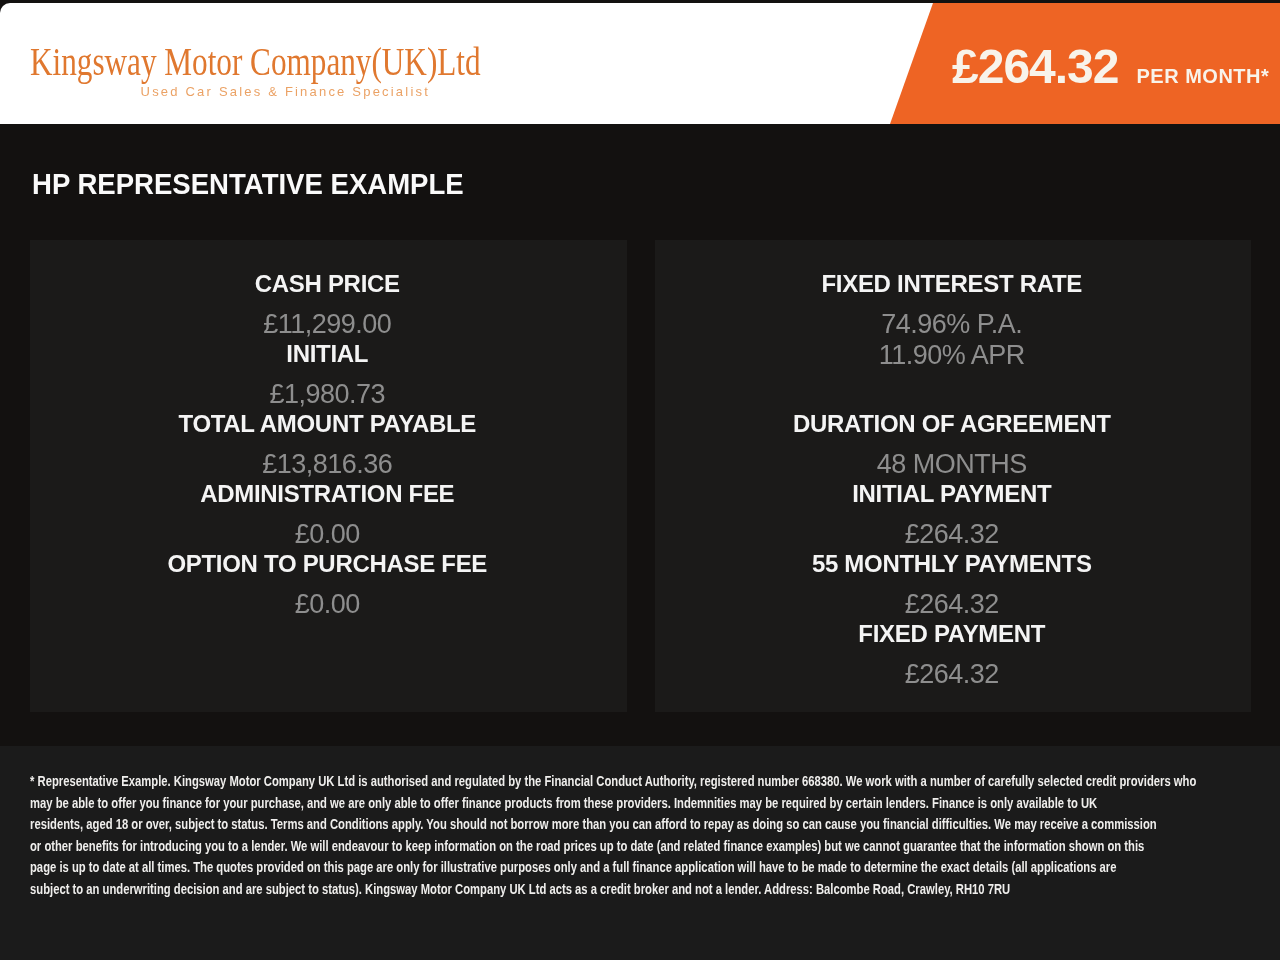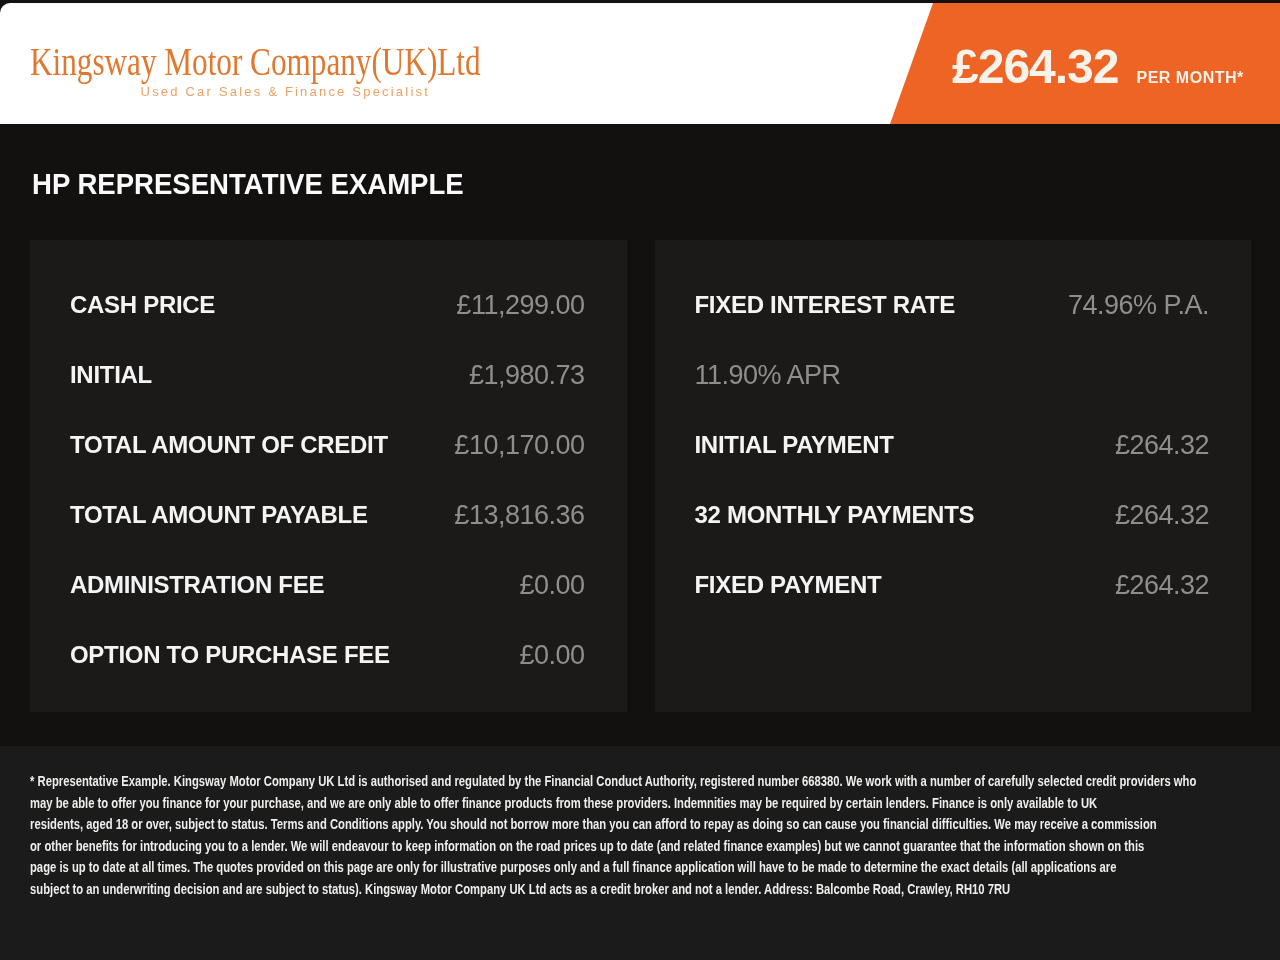--- a/index.html
+++ b/index.html
@@ -60,21 +60,21 @@
   .banner-row { display: flex; align-items: baseline; }
   .banner-amount {
     font-size: 48px;
     font-weight: bold;
     letter-spacing: -1px;
     color: var(--cream, #f8f3ea);
     white-space: nowrap;
   }
   .banner-period {
     margin-left: 18px;
-    font-size: 16px;
+    font-size: 20px;
     font-weight: bold;
     letter-spacing: 0.5px;
     color: var(--cream, #f8f3ea);
     white-space: nowrap;
   }
 
   
   .page-heading {
     position: absolute;
     left: 32px; top: 168px;
@@ -95,20 +95,21 @@
     flex: 1;
     height: 472px;
     background: var(--panel_bg, #1b1a19);
     padding: 30px 42px 0 40px;
   }
   .finance-row {
     height: 70px;
     display: flex;
     justify-content: space-between;
     align-items: center;
+    flex-direction: column;
   }
   .finance-label {
     font-size: 24px;
     font-weight: bold;
     letter-spacing: -0.3px;
     color: #f4f4f4;
     white-space: nowrap;
   }
   .finance-value {
     font-size: 27px;
@@ -163,24 +164,20 @@
     <div class="panel">
       <div class="finance-row">
         <span class="finance-label">CASH PRICE</span>
         <span class="finance-value">£11,299.00</span>
       </div>
       <div class="finance-row">
         <span class="finance-label">INITIAL</span>
         <span class="finance-value">£1,980.73</span>
       </div>
       <div class="finance-row">
-        <span class="finance-label">TOTAL AMOUNT OF CREDIT</span>
-        <span class="finance-value">£10,170.00</span>
-      </div>
-      <div class="finance-row">
         <span class="finance-label">TOTAL AMOUNT PAYABLE</span>
         <span class="finance-value">£13,816.36</span>
       </div>
       <div class="finance-row">
         <span class="finance-label">ADMINISTRATION FEE</span>
         <span class="finance-value">£0.00</span>
       </div>
       <div class="finance-row">
         <span class="finance-label">OPTION TO PURCHASE FEE</span>
         <span class="finance-value">£0.00</span>
@@ -189,25 +186,29 @@
 
     <div class="panel">
       <div class="finance-row">
         <span class="finance-label">FIXED INTEREST RATE</span>
         <span class="finance-value">74.96% P.A.</span>
       </div>
       <div class="finance-row">
         <span class="finance-value">11.90% APR</span>
       </div>
       <div class="finance-row">
+        <span class="finance-label">DURATION OF AGREEMENT</span>
+        <span class="finance-value">48 MONTHS</span>
+      </div>
+      <div class="finance-row">
         <span class="finance-label">INITIAL PAYMENT</span>
         <span class="finance-value">£264.32</span>
       </div>
       <div class="finance-row">
-        <span class="finance-label">32 MONTHLY PAYMENTS</span>
+        <span class="finance-label">55 MONTHLY PAYMENTS</span>
         <span class="finance-value">£264.32</span>
       </div>
       <div class="finance-row">
         <span class="finance-label">FIXED PAYMENT</span>
         <span class="finance-value">£264.32</span>
       </div>
     </div>
 
   </div>
 

